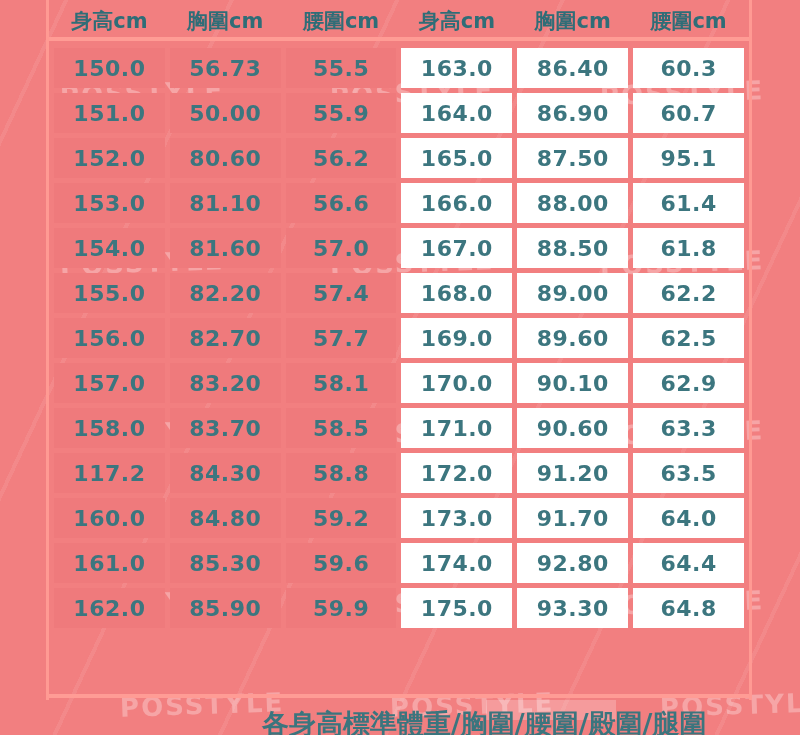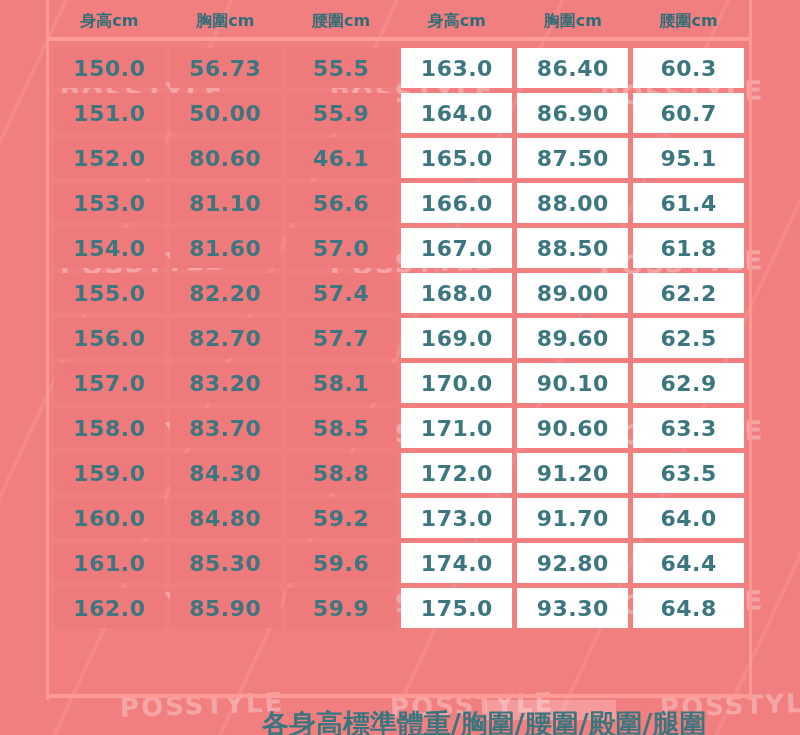--- a/index.html
+++ b/index.html
@@ -64,21 +64,21 @@
     width: 100%;
     border-collapse: separate;
     border-spacing: 5px 5px;
     table-layout: fixed;
   }
 
   table.size-table thead th {
     height: 32px;
     padding: 0 0 6px 0;
     color: #2f6d77;
-    font-size: 16px;
+    font-size: 21px;
     font-weight: 700;
     text-align: center;
     letter-spacing: 0px;
     background: transparent;
     white-space: nowrap;
   }
 
   table.size-table tbody td {
     height: 38px;
     background: #ef7a7c;
@@ -194,21 +194,21 @@
             <td>151.0</td>
             <td>50.00</td>
             <td>55.9</td>
             <td class="grp-b">164.0</td>
             <td class="grp-b">86.90</td>
             <td class="grp-b">60.7</td>
           </tr>
           <tr>
             <td>152.0</td>
             <td>80.60</td>
-            <td>46.1</td>
+            <td>56.2</td>
             <td class="grp-b">165.0</td>
             <td class="grp-b">87.50</td>
             <td class="grp-b">95.1</td>
           </tr>
           <tr>
             <td>153.0</td>
             <td>81.10</td>
             <td>56.6</td>
             <td class="grp-b">166.0</td>
             <td class="grp-b">88.00</td>
@@ -248,21 +248,21 @@
           </tr>
           <tr>
             <td>158.0</td>
             <td>83.70</td>
             <td>58.5</td>
             <td class="grp-b">171.0</td>
             <td class="grp-b">90.60</td>
             <td class="grp-b">63.3</td>
           </tr>
           <tr>
-            <td>159.0</td>
+            <td>117.2</td>
             <td>84.30</td>
             <td>58.8</td>
             <td class="grp-b">172.0</td>
             <td class="grp-b">91.20</td>
             <td class="grp-b">63.5</td>
           </tr>
           <tr>
             <td>160.0</td>
             <td>84.80</td>
             <td>59.2</td>

